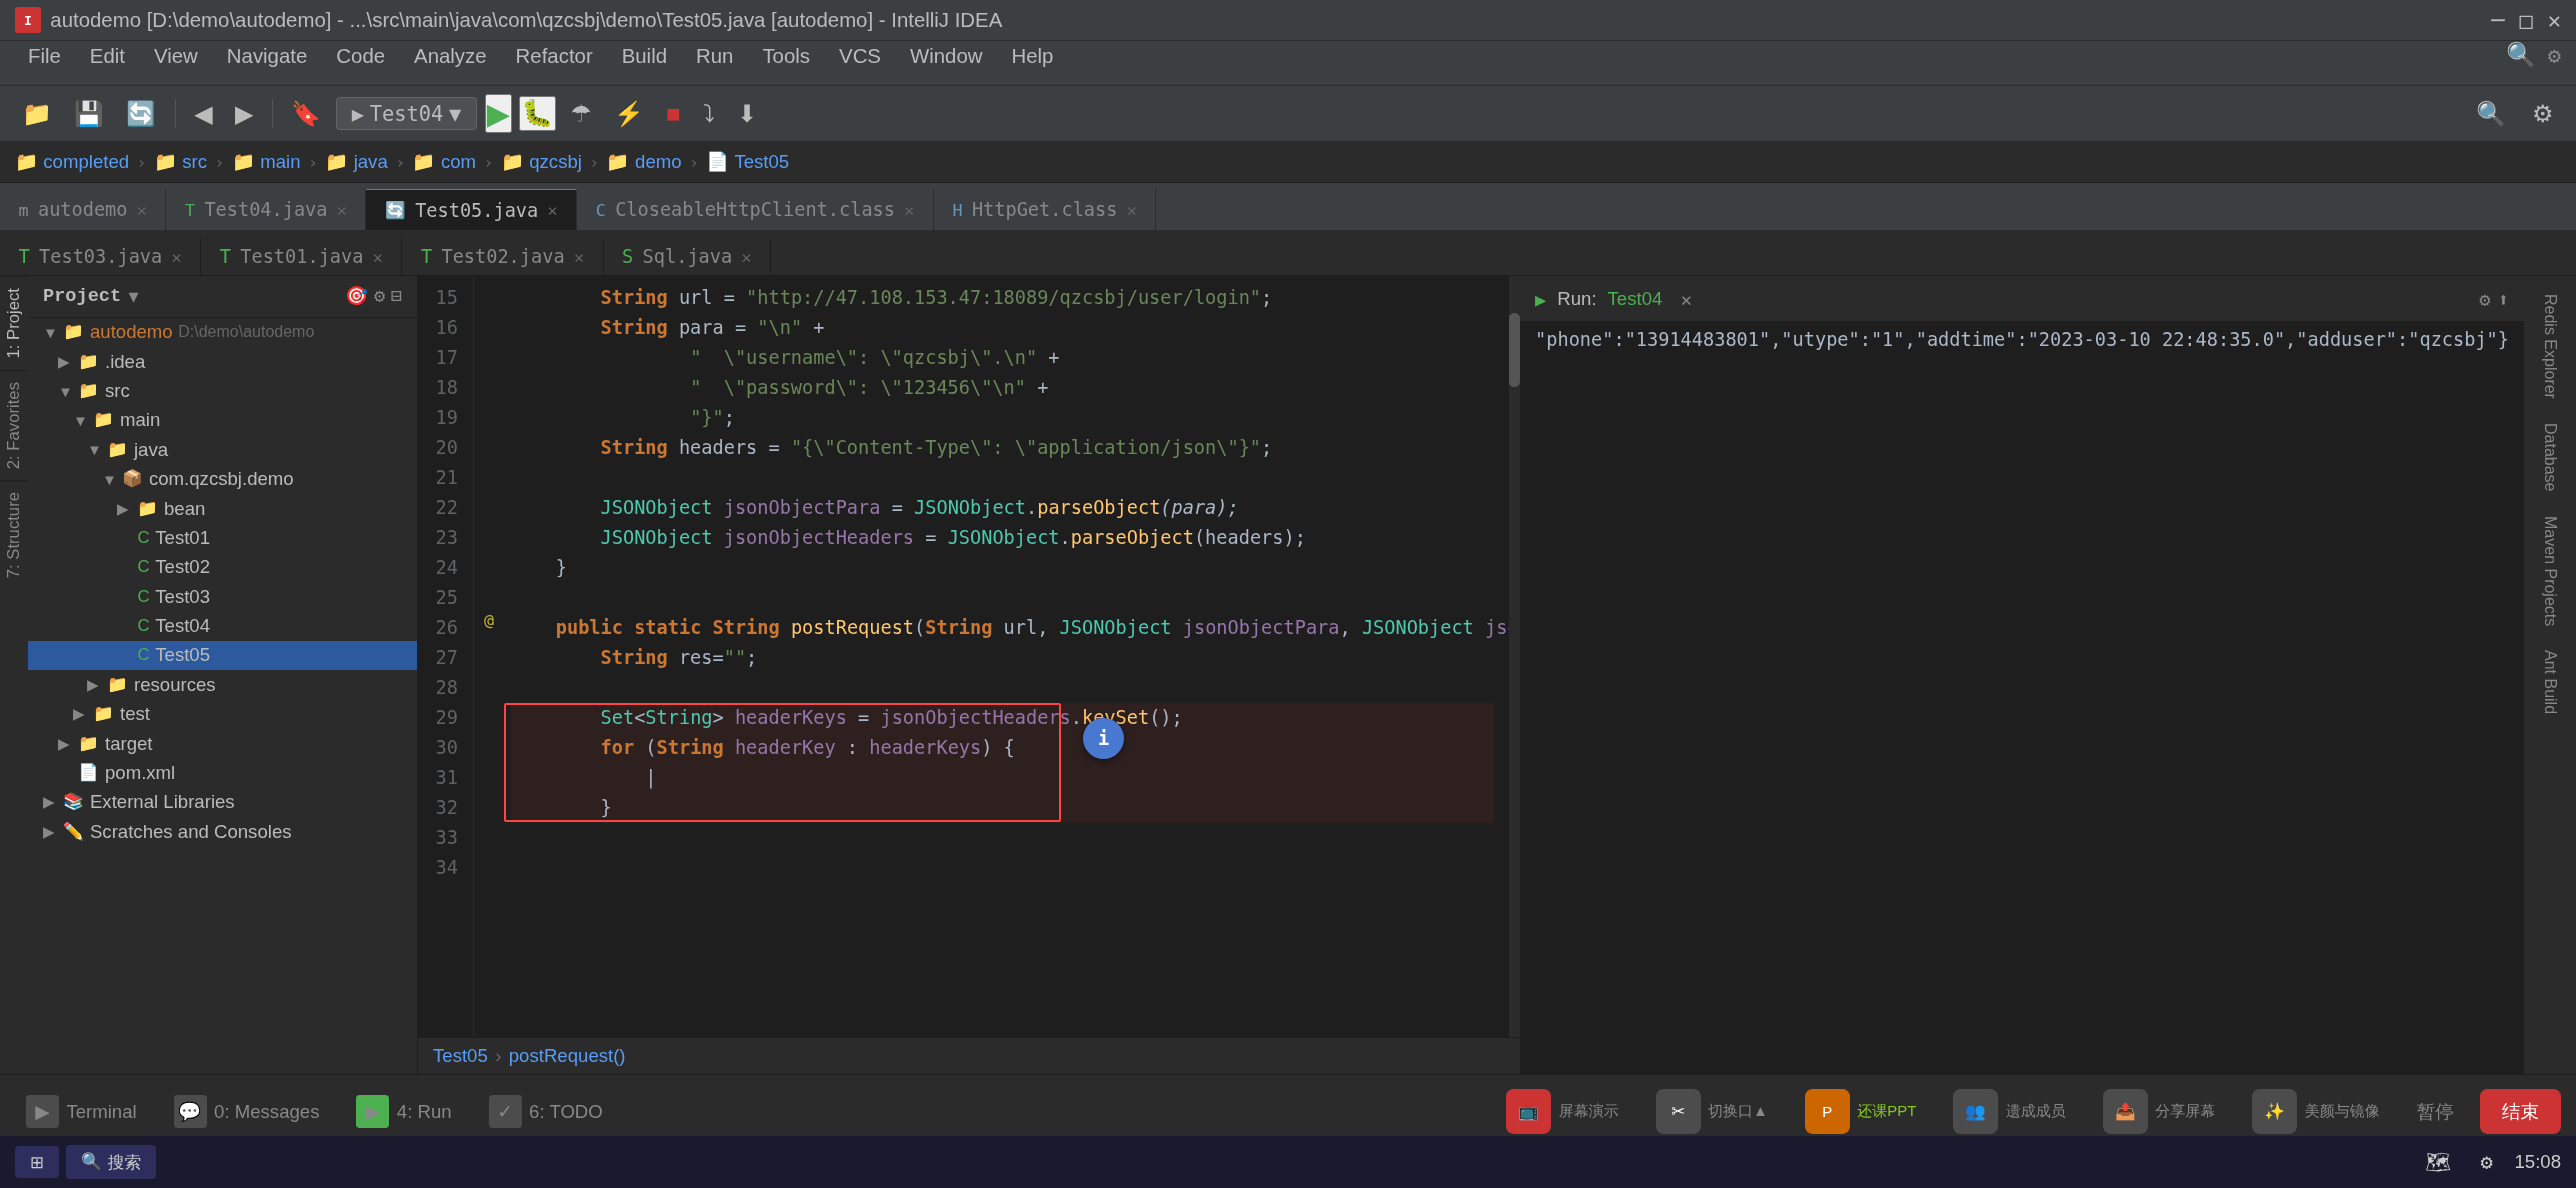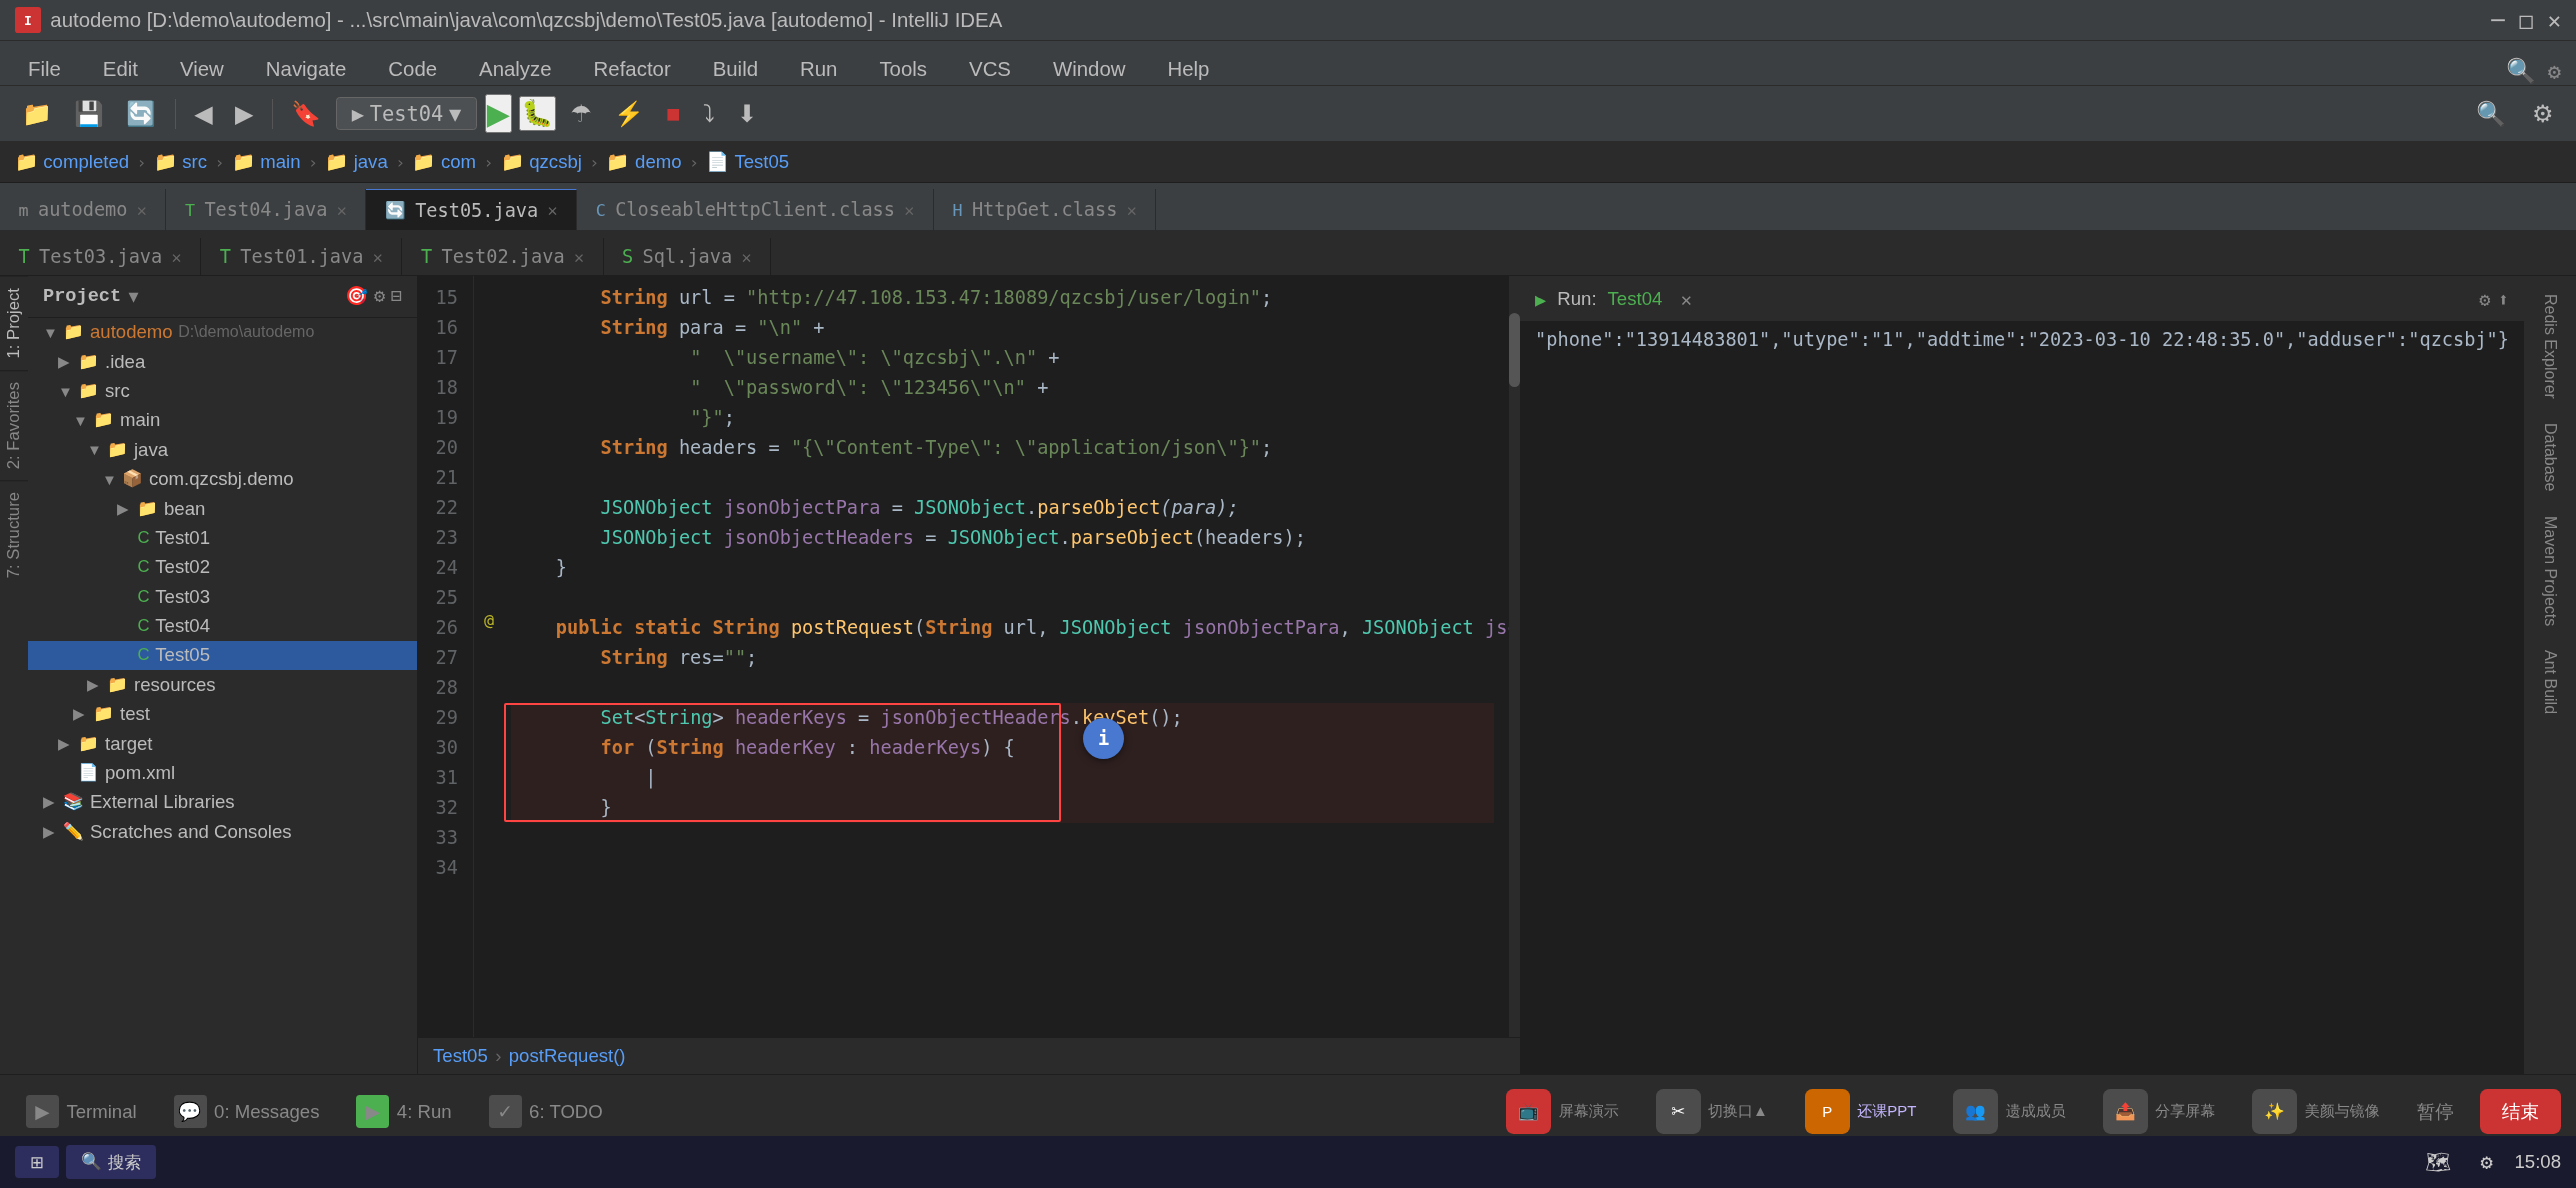--- a/index.html
+++ b/index.html
@@ -39,24 +39,24 @@
       margin-left: auto;
       display: flex; gap: 15px;
     }
     .title-ctrl { color: #bbbbbb; font-size: 22px; cursor: pointer; }
 
     
     .menu-bar {
       background: #3c3f41;
       height: 45px;
       display: flex;
-      align-items: flex-end;
+      align-items: flex-start;
       padding: 0 15px;
       border-bottom: 0.9px solid #2b2b2b;
-      gap: 16px;
+      gap: 3px;
     }
     .menu-item {
       color: #bbbbbb;
       font-size: 20.4px;
       font-family: Arial, sans-serif;
       padding: 3.7px 13px;
       cursor: pointer;
       border-radius: 2.8px;
     }
 
@@ -964,21 +964,21 @@
       <div class="bottom-item">
         <div style="width:45px;height:45px;background:#cc3333;border-radius:7.4px;display:flex;align-items:center;justify-content:center;color:white;font-size:16.7px;">📺</div>
         <span style="color:#888;font-size:15px;font-family:Arial;">屏幕演示</span>
       </div>
       <div class="bottom-item">
         <div style="width:45px;height:45px;background:#4c4c4c;border-radius:7.4px;display:flex;align-items:center;justify-content:center;color:white;font-size:16.7px;">✂</div>
         <span style="color:#888;font-size:15px;font-family:Arial;">切换口▲</span>
       </div>
       <div class="bottom-item">
         <div style="width:45px;height:45px;background:#cc6600;border-radius:7.4px;display:flex;align-items:center;justify-content:center;color:white;font-size:15px;">P</div>
-        <span style="color:#c4b5fd;font-size:15px;font-family:Arial;">还课PPT</span>
+        <span style="color:#84cc16;font-size:15px;font-family:Arial;">还课PPT</span>
       </div>
       <div class="bottom-item">
         <div style="width:45px;height:45px;background:#4c4c4c;border-radius:7.4px;display:flex;align-items:center;justify-content:center;color:white;font-size:16.7px;">👥</div>
         <span style="color:#888;font-size:15px;font-family:Arial;">遗成成员</span>
       </div>
       <div class="bottom-item">
         <div style="width:45px;height:45px;background:#4c4c4c;border-radius:7.4px;display:flex;align-items:center;justify-content:center;color:white;font-size:16.7px;">📤</div>
         <span style="color:#888;font-size:15px;font-family:Arial;">分享屏幕</span>
       </div>
       <div class="bottom-item">

